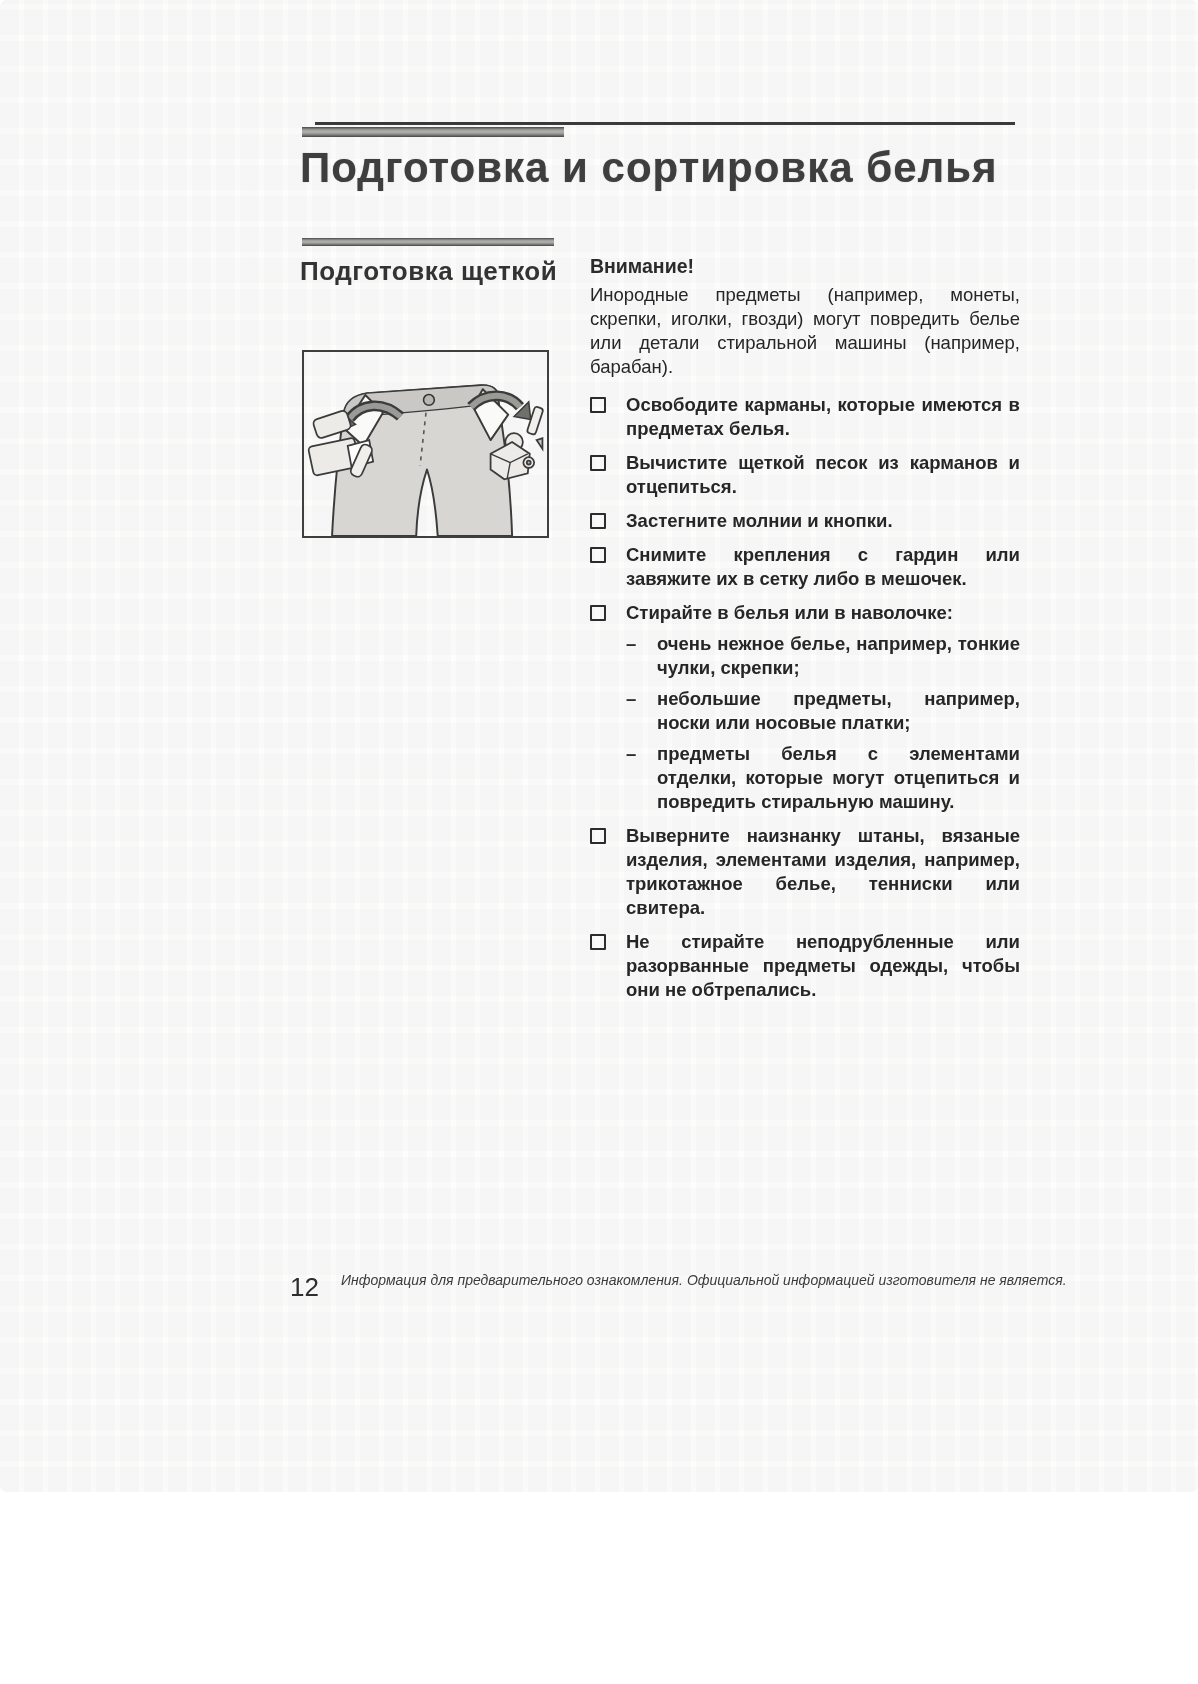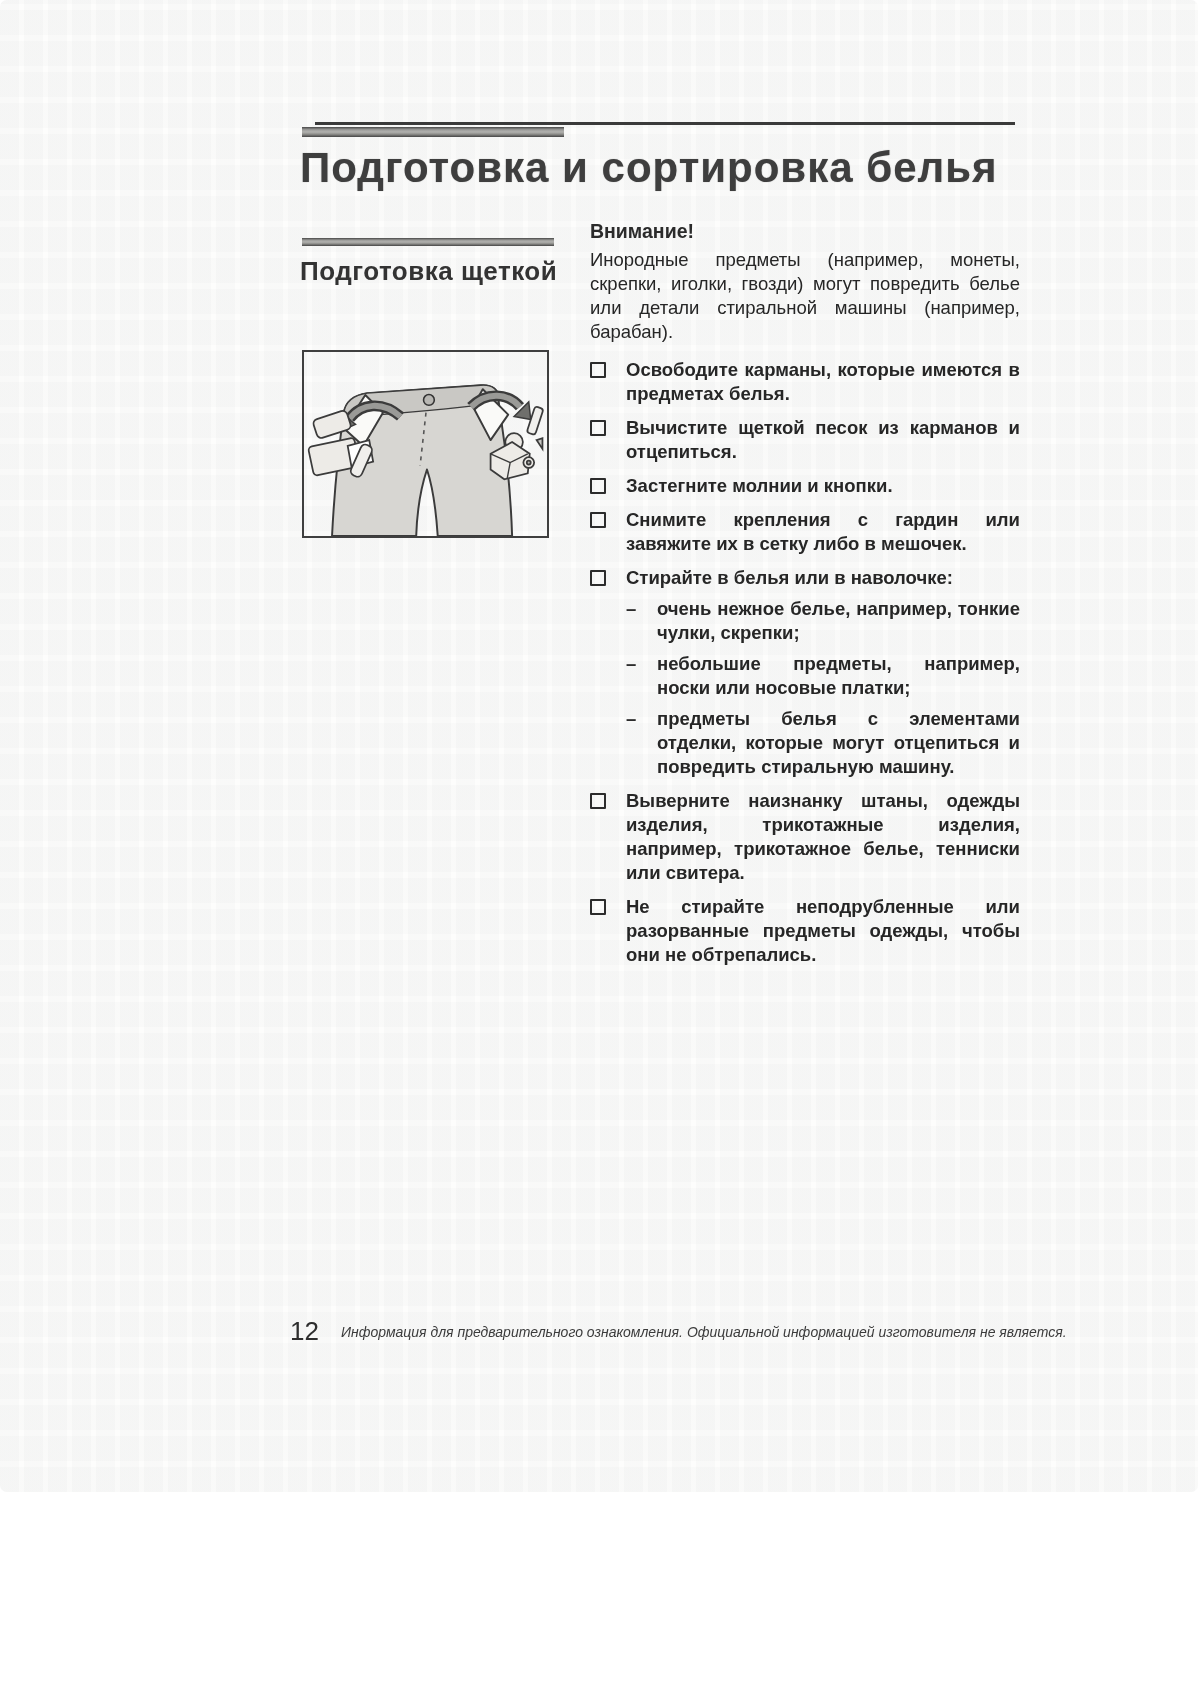--- a/index.html
+++ b/index.html
@@ -45,21 +45,21 @@
 
   
   .figure-box{
     position:absolute; left:302px; top:350px; width:247px; height:188px;
     margin:0; border:2.5px solid #3f3f3f; background:transparent; box-sizing:border-box;
   }
   .figure-box svg{display:block; width:100%; height:100%;}
 
   
   .right-col{
-    position:absolute; left:590px; top:220px; width:430px;
+    position:absolute; left:590px; top:255px; width:430px;
   }
   h3.attention{
     margin:0; font-size:19.5px; font-weight:700; color:#2b2b2b;
   }
   .right-col p{margin:0;}
   p.attention-body{
     margin-top:5px;
     font-size:18.5px; line-height:24px; text-align:justify;
   }
   .blist{margin-top:14px;}
@@ -78,22 +78,22 @@
   .subitem{
     display:grid; grid-template-columns:31px 1fr;
     margin-top:7px;
   }
   .dash{
     font-size:18.5px; line-height:24px; font-weight:700; color:#2c2c2c;
   }
 
   
   .footer{
-    position:absolute; left:290px; top:1316px; width:730px;
-    display:flex; align-items:center; gap:22px;
+    position:absolute; left:290px; top:1272px; width:730px;
+    display:flex; align-items:flex-start; gap:22px;
   }
   .pagenum{font-size:26px; color:#2e2e2e;}
   .footnote{
     font-size:14px; font-style:italic; color:#3c3c3c; white-space:nowrap;
   }
 </style>
 </head>
 <body>
 
 <div class="page">
@@ -186,21 +186,21 @@
           </div>
           <div class="subitem">
             <span class="dash">–</span>
             <p class="item-text">предметы белья с элементами отделки, которые могут отцепиться и повредить стиральную машину.</p>
           </div>
         </div>
       </div>
 
       <div class="item">
         <span class="sq"></span>
-        <p class="item-text">Выверните наизнанку штаны, одежды изделия, трикотажные изделия, например, трикотажное белье, тенниски или свитера.</p>
+        <p class="item-text">Выверните наизнанку штаны, вязаные изделия, элементами изделия, например, трикотажное белье, тенниски или свитера.</p>
       </div>
 
       <div class="item">
         <span class="sq"></span>
         <p class="item-text">Не стирайте неподрубленные или разорванные предметы одежды, чтобы они не обтрепались.</p>
       </div>
 
     </div>
   </div>
 

